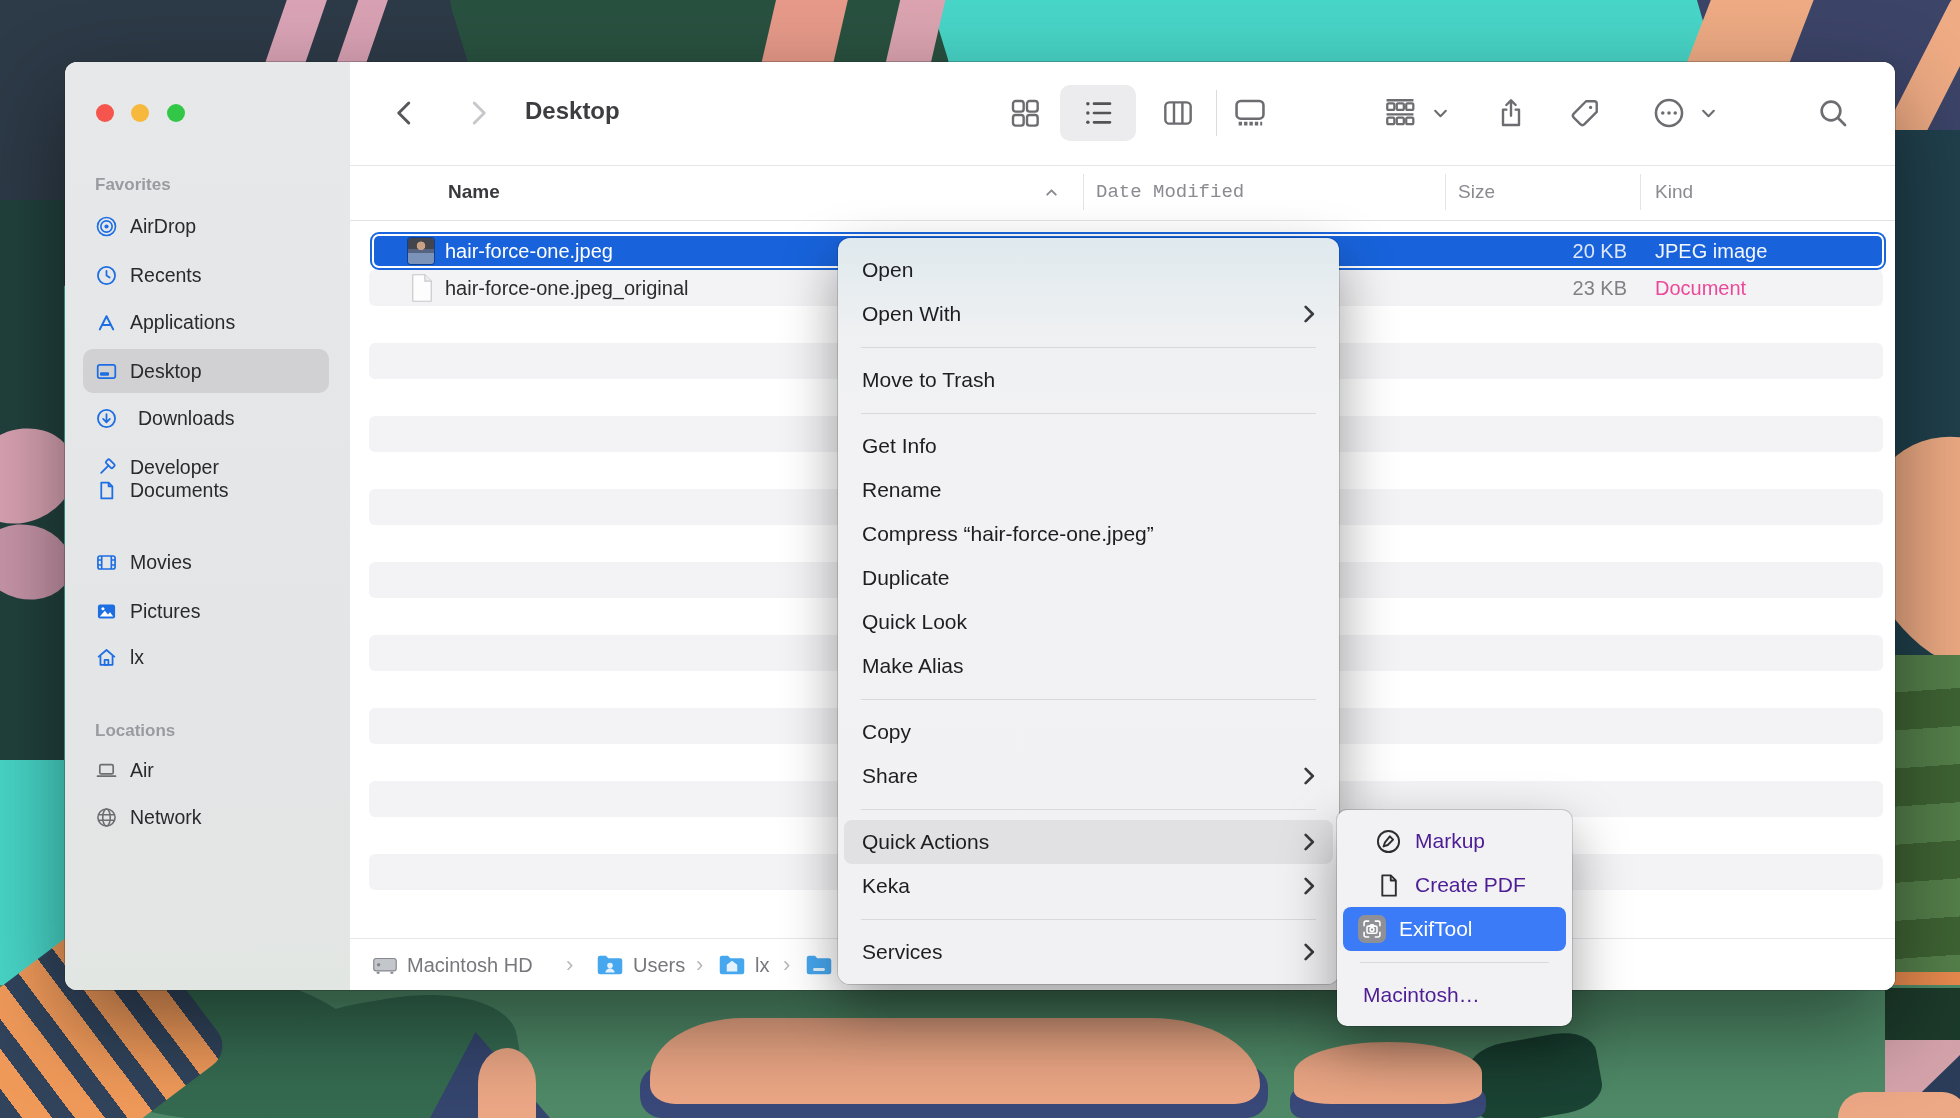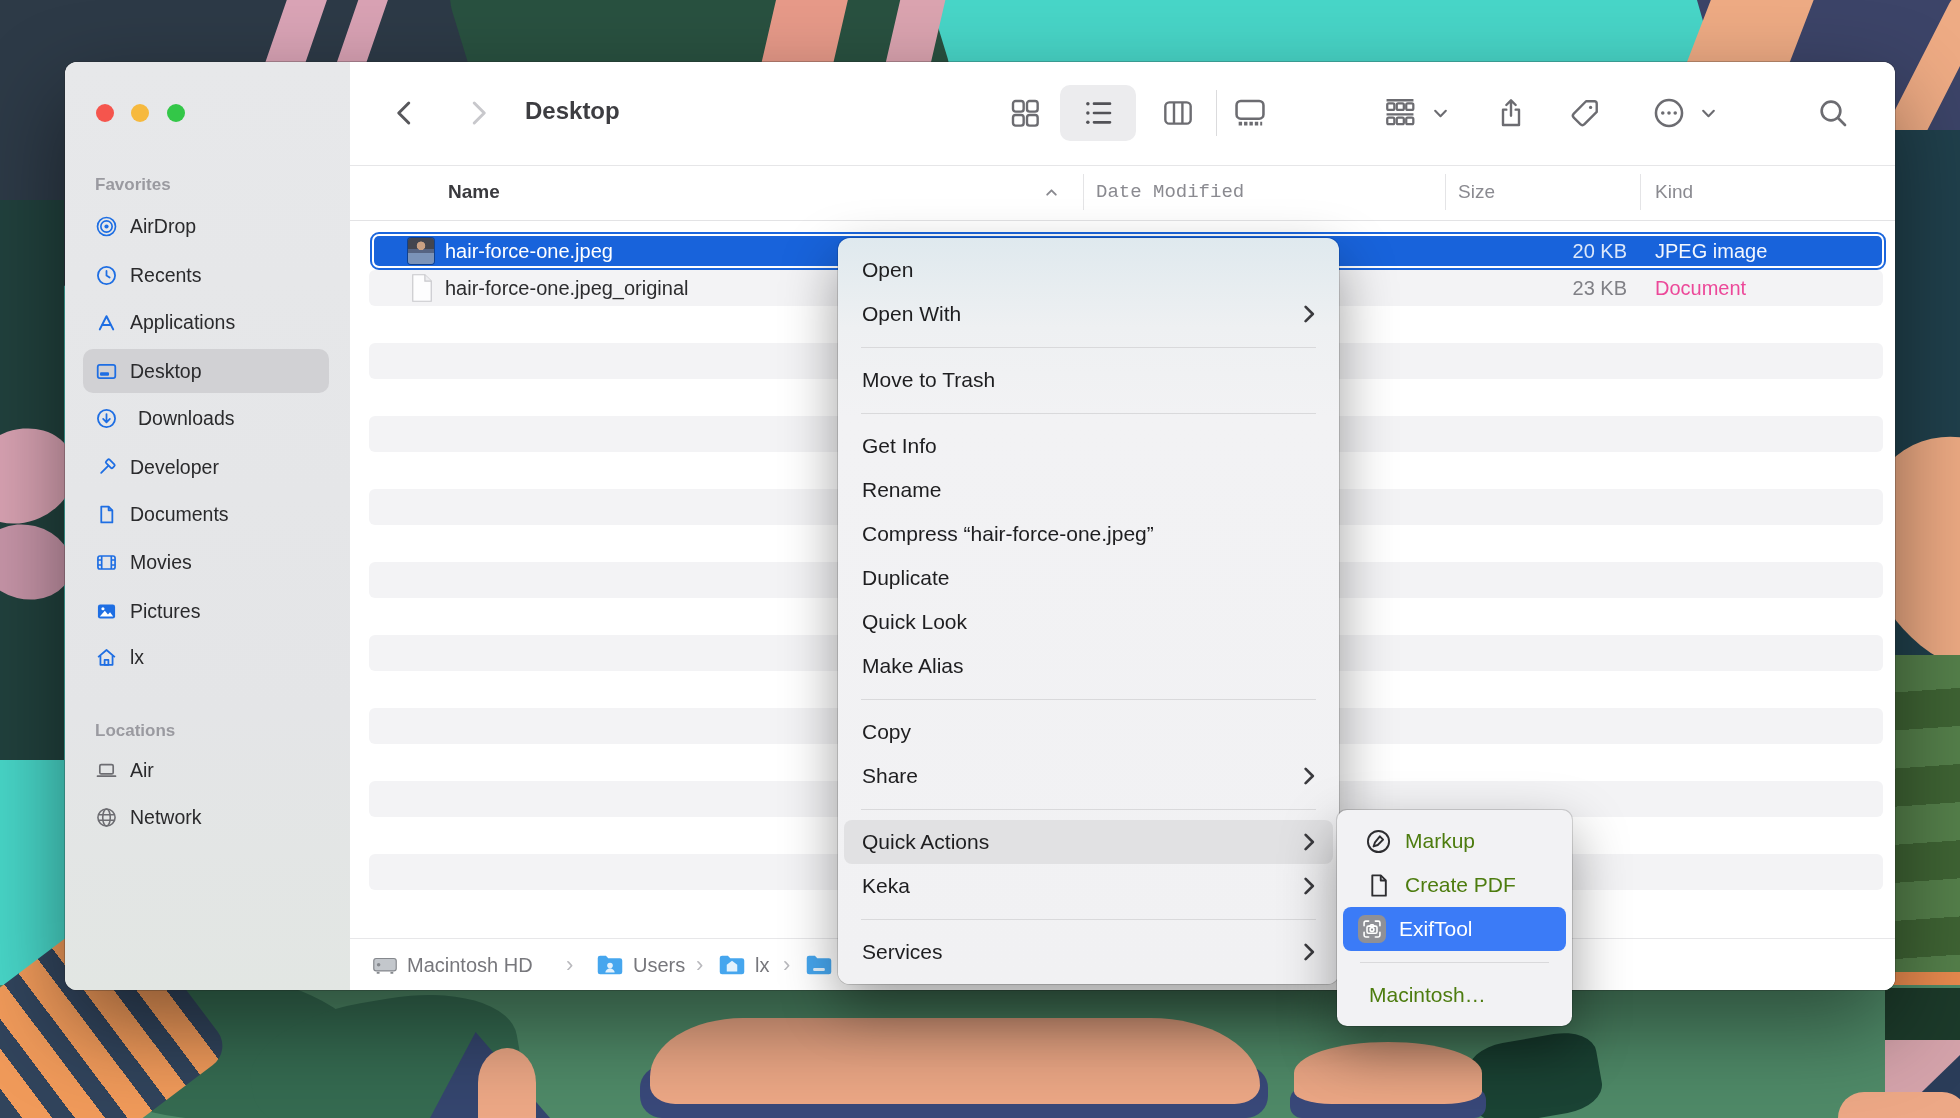--- a/index.html
+++ b/index.html
@@ -48,21 +48,21 @@
         box-shadow:0 22px 55px rgba(0,0,0,.38),0 0 0 1px rgba(0,0,0,.14);
         padding:10px 0;box-sizing:border-box;}
   .mi{display:flex;align-items:center;height:44px;padding:0 24px;font-size:21px;color:#1e1e20;}
   .mi .chev{margin-left:auto;display:flex;align-items:center;}
   .mi.hl{margin:0 6px;padding:0 18px;background:#e1e1e3;border-radius:8px;}
   .msep{height:22px;display:flex;align-items:center;}
   .msep>div{flex:1;height:1px;background:#d9d9db;margin:0 23px;}
   .submenu{position:absolute;left:1337px;top:810px;width:235px;border-radius:10px;
         background:#f2f2f4;box-shadow:0 22px 55px rgba(0,0,0,.38),0 0 0 1px rgba(0,0,0,.14);
         padding:9px 0;box-sizing:border-box;}
-  .smi{display:flex;align-items:center;height:44px;padding:0 20px;font-size:21px;color:#4d7c0f;margin-left:6px;}
+  .smi{display:flex;align-items:center;height:44px;padding:0 36px;font-size:21px;color:#4c1d95;}
   .smi .smic{width:30px;display:flex;justify-content:center;align-items:center;margin-right:12px;}
   .smi.sel{margin:0 6px;padding:0 14px;background:#3b7bf7;border-radius:8px;color:#fff;}
   .smsep{height:22px;display:flex;align-items:center;}
   .smsep>div{flex:1;height:1px;background:#d9d9db;margin:0 23px;}
   .exif-box{width:28px;height:28px;border-radius:7px;background:#8f9096;display:flex;align-items:center;justify-content:center;}
 </style>
 </head>
 <body>
 
 <div>
@@ -158,21 +158,21 @@
       <span class="side-ic">
           <svg width="23" height="23" viewBox="0 0 22 22" fill="none" stroke="#1e6ee3" stroke-width="1.7" stroke-linecap="round" stroke-linejoin="round">
             <g transform="rotate(45 11 11)">
               <rect x="6.6" y="3.6" width="8.8" height="4.6" rx="1.2"></rect>
               <path d="M11 8.4 V18.2"></path>
             </g>
           </svg>
         </span>
       <span class="side-lbl">Developer</span>
     </div>
-    <div class="side-item" style="top:430px;">
+    <div class="side-item" style="top:406px;">
       <span class="side-ic">
           <svg width="23" height="23" viewBox="0 0 22 22" fill="none" stroke="#1e6ee3" stroke-width="1.7" stroke-linejoin="round">
             <path d="M6 3.4 H13 L16.6 7 V18.6 H6 Z"></path>
             <path d="M13 3.4 V7 H16.6"></path>
           </svg>
         </span>
       <span class="side-lbl">Documents</span>
     </div>
     <div class="side-item" style="top:478px;">
       <span class="side-ic">

